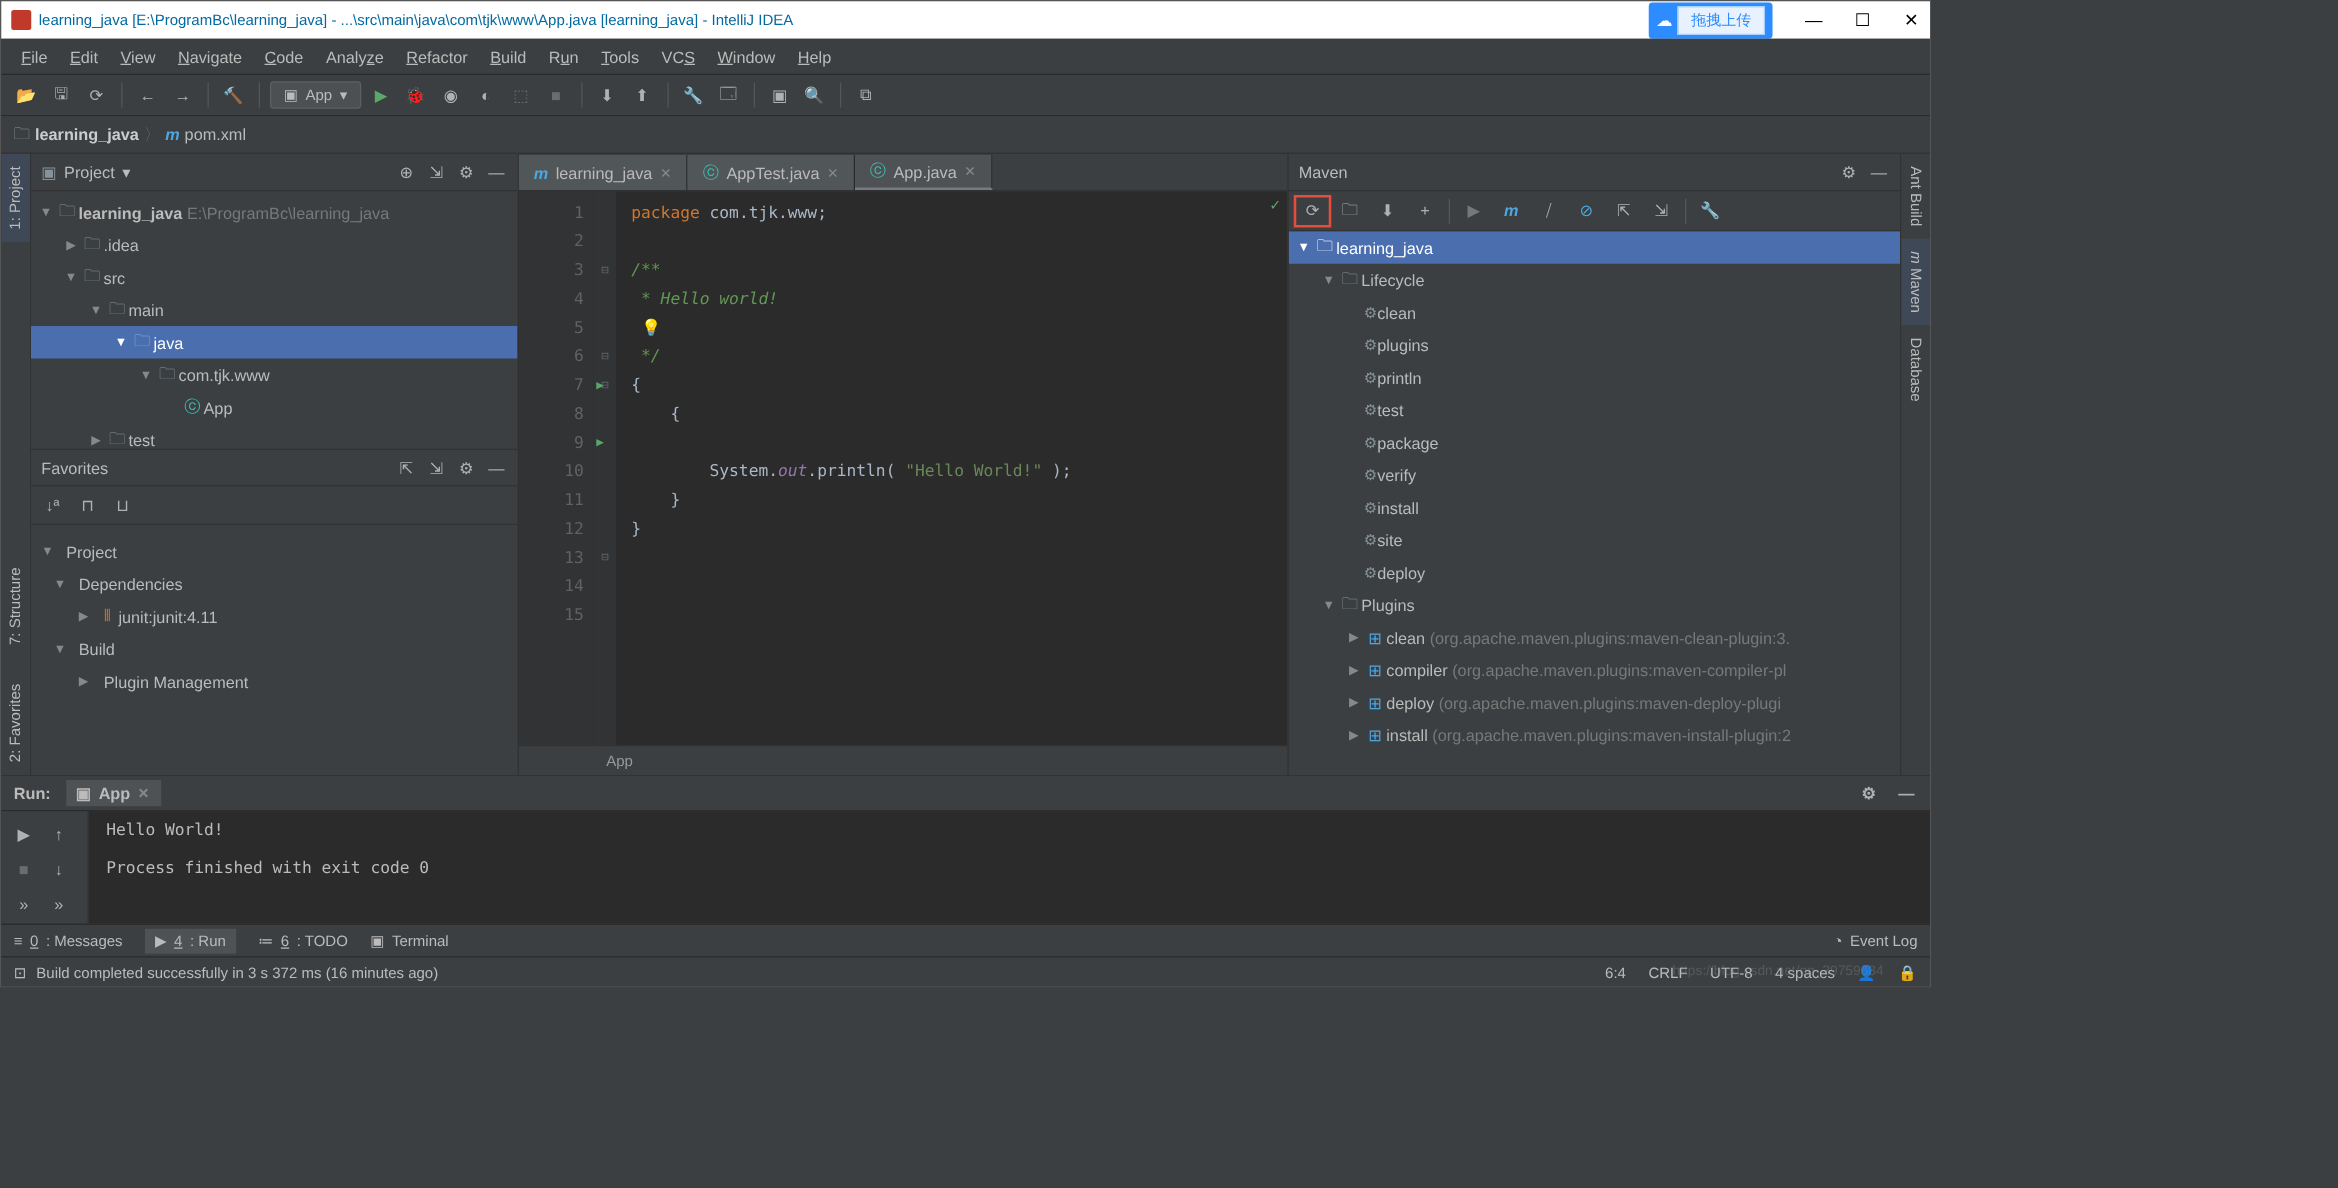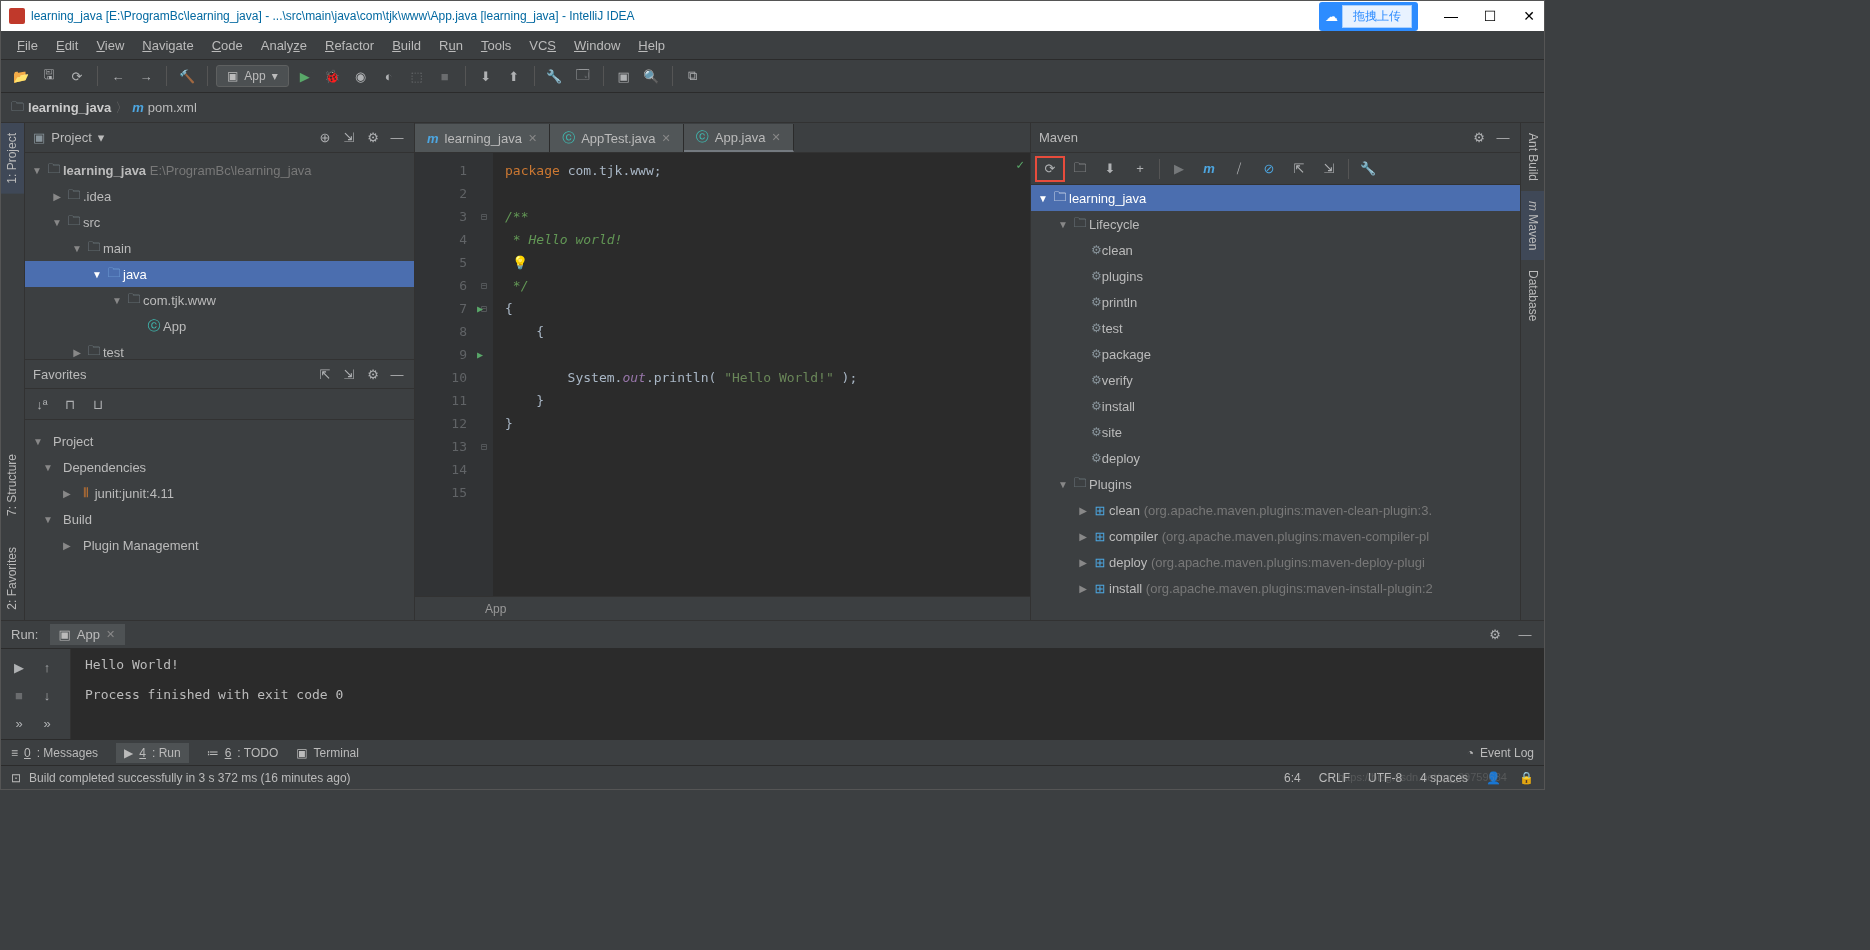--- a/index.html
+++ b/index.html
@@ -82,21 +82,21 @@
 .right-panel { width: 490px; background: #3c3f41; display: flex; flex-direction: column; border-left: 1px solid #323232; }
 .maven-toolbar { height: 32px; display: flex; align-items: center; padding: 0 4px; gap: 0px; border-bottom: 1px solid #323232; }
 .mtb-btn { width: 30px; height: 26px; display: flex; align-items: center; justify-content: center; color: #afb1b3; }
 .mtb-btn.highlighted { border: 2px solid #e74c3c; }
 .maven-tree { flex: 1; overflow: auto; font-size: 13px; padding: 0; }
 .maven-row { display: flex; align-items: center; height: 26px; padding: 0 6px; }
 .maven-row.selected { background: #4b6eaf; color: #fff; }
 .gear-icon { color: #87939a; font-size: 12px; }
 
 .bottom-section { border-top: 1px solid #323232; }
-.run-header { height: 28px; background: #3c3f41; display: flex; align-items: center; padding: 0 10px; gap: 12px; font-size: 13px; border-bottom: 1px solid #2b2b2b; }
+.run-header { height: 28px; background: #3c3f41; display: flex; align-items: center; padding: 0 10px; gap: 12px; font-size: 13px; border-bottom: 1px solid #2b2b2b; font-weight: bold; }
 .run-tab { display: flex; align-items: center; gap: 6px; background: #4e5254; padding: 3px 10px 3px 8px; }
 .run-body { height: 90px; display: flex; background: #2b2b2b; }
 .run-ctrls { width: 70px; display: flex; flex-wrap: wrap; padding: 6px; gap: 4px; background: #3c3f41; border-right: 1px solid #323232; }
 .run-ctrl { width: 24px; height: 24px; display: flex; align-items: center; justify-content: center; color: #afb1b3; }
 .run-output { flex: 1; font-family: "Consolas",monospace; font-size: 13px; color: #bbb; padding: 8px 14px; white-space: pre; }
 
 .bottom-tabs { height: 26px; background: #3c3f41; border-top: 1px solid #2b2b2b; display: flex; align-items: center; padding: 0 10px; gap: 18px; font-size: 12px; }
 .bt-tab { display: flex; align-items: center; gap: 6px; color: #bbb; }
 .bt-tab.active { background: #4e5254; padding: 3px 8px; }
 .bt-spacer { flex: 1; }

